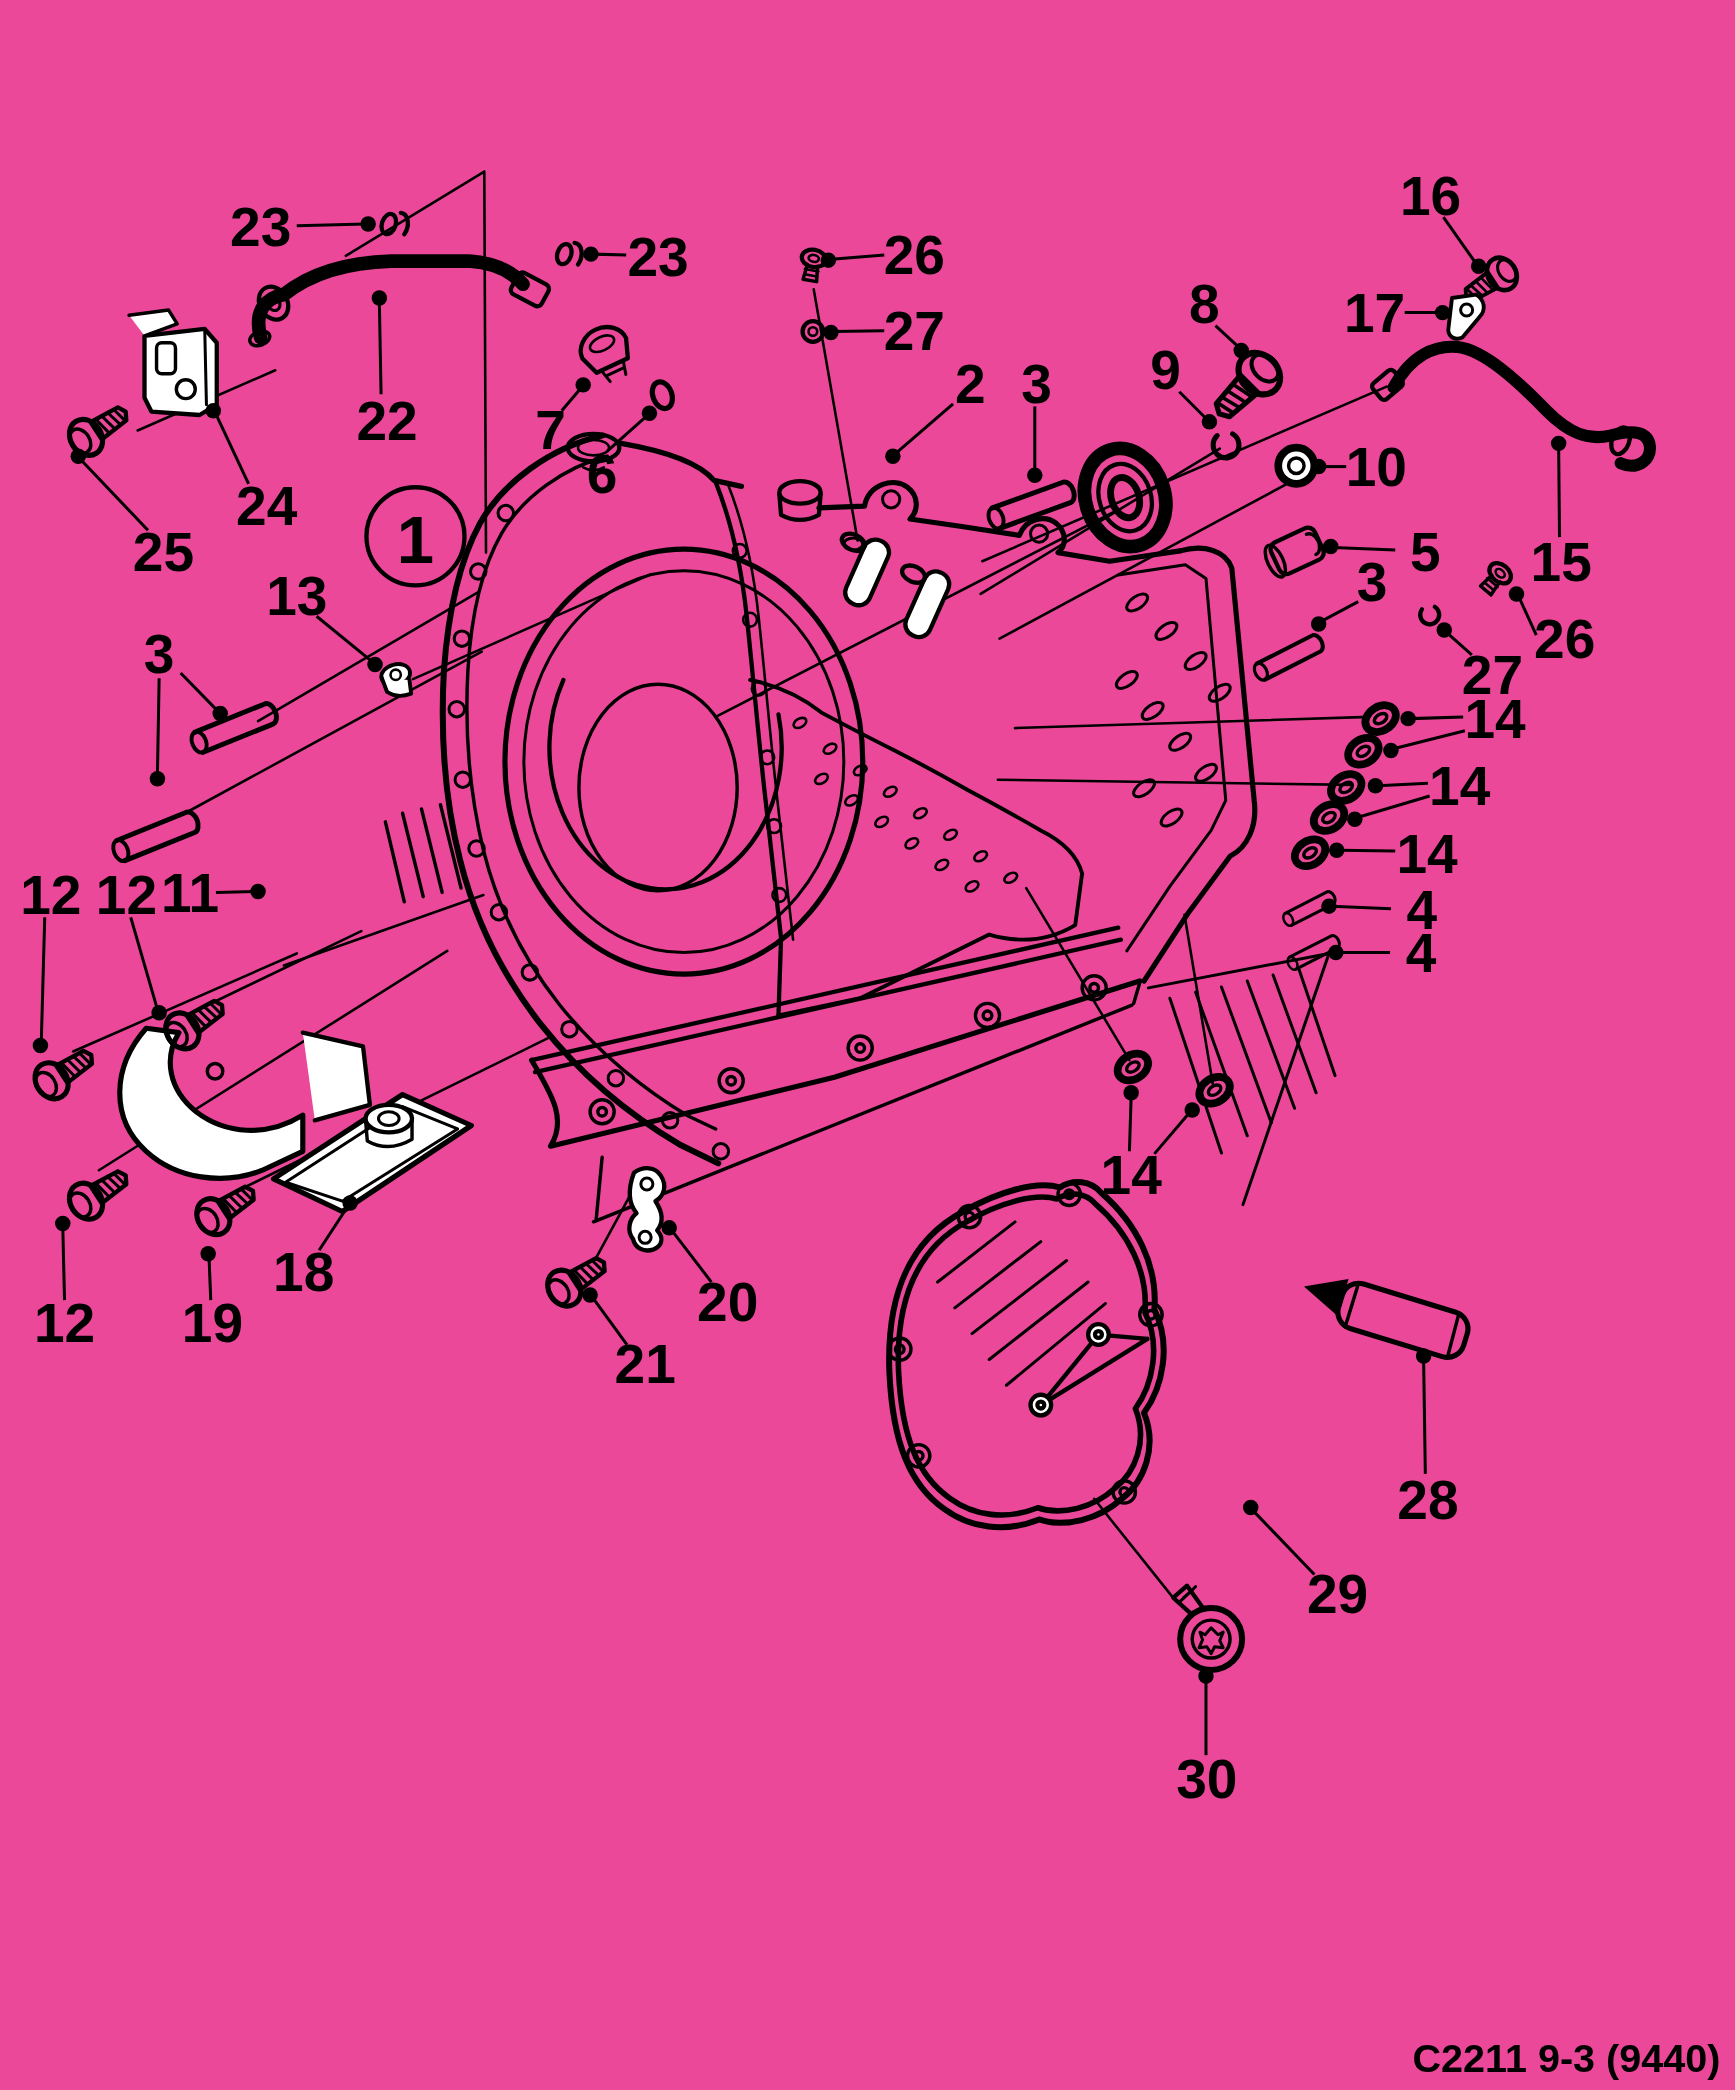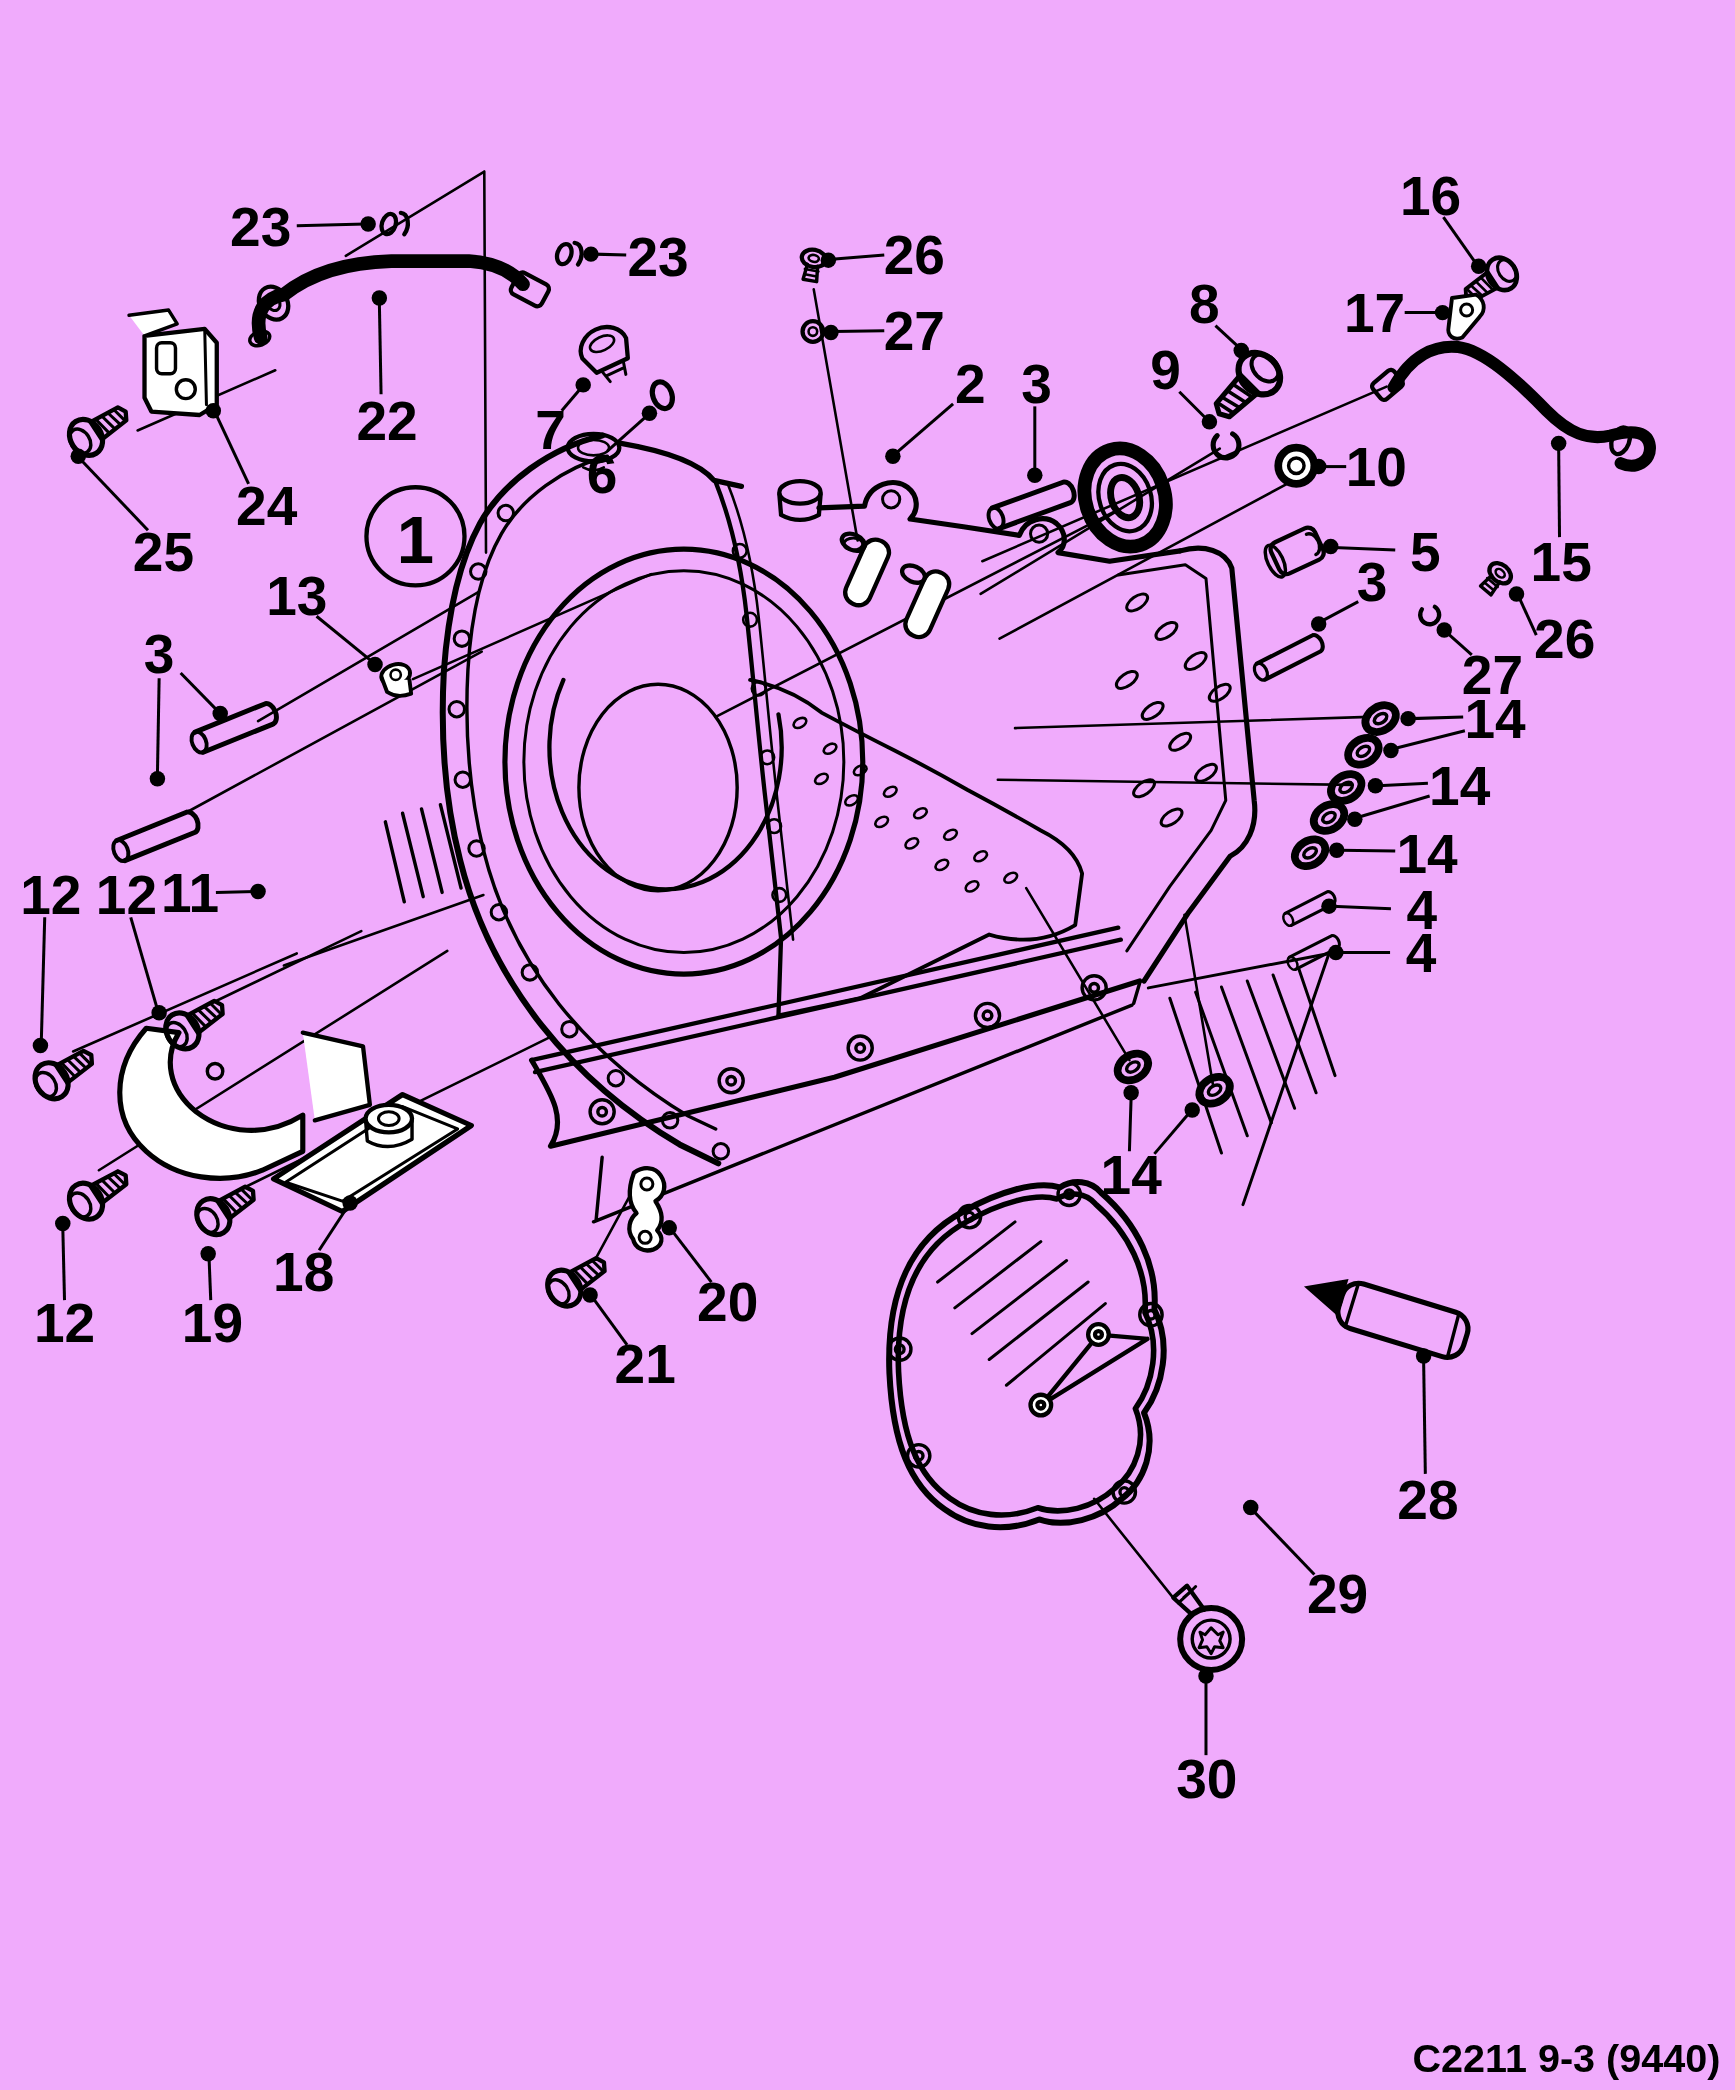--- a/index.html
+++ b/index.html
@@ -1,16 +1,16 @@
 <!DOCTYPE html>
 <html style="font-size:13.8px"><head>
 <meta charset="utf-8">
 <style>
   html,body{margin:0;padding:0;background:#fff;}
-  .stage{position:relative;width:1735px;height:2091px;background:#f0abfc;overflow:hidden;}
+  .stage{position:relative;width:1735px;height:2091px;background:#ec4899;overflow:hidden;}
   svg{position:absolute;left:0;top:0;}
   .ln{stroke:#000;fill:none;stroke-linecap:round;stroke-linejoin:round;}
   .callout-text{font:bold 64px "Liberation Sans", sans-serif;fill:#000;}
   .caption-text{font:bold 46px "Liberation Sans", sans-serif;fill:#000;}
   .circle1-text{font:bold 78px "Liberation Sans", sans-serif;fill:#000;}
 </style>
 </head>
 <body>
 
 <div class="stage">

